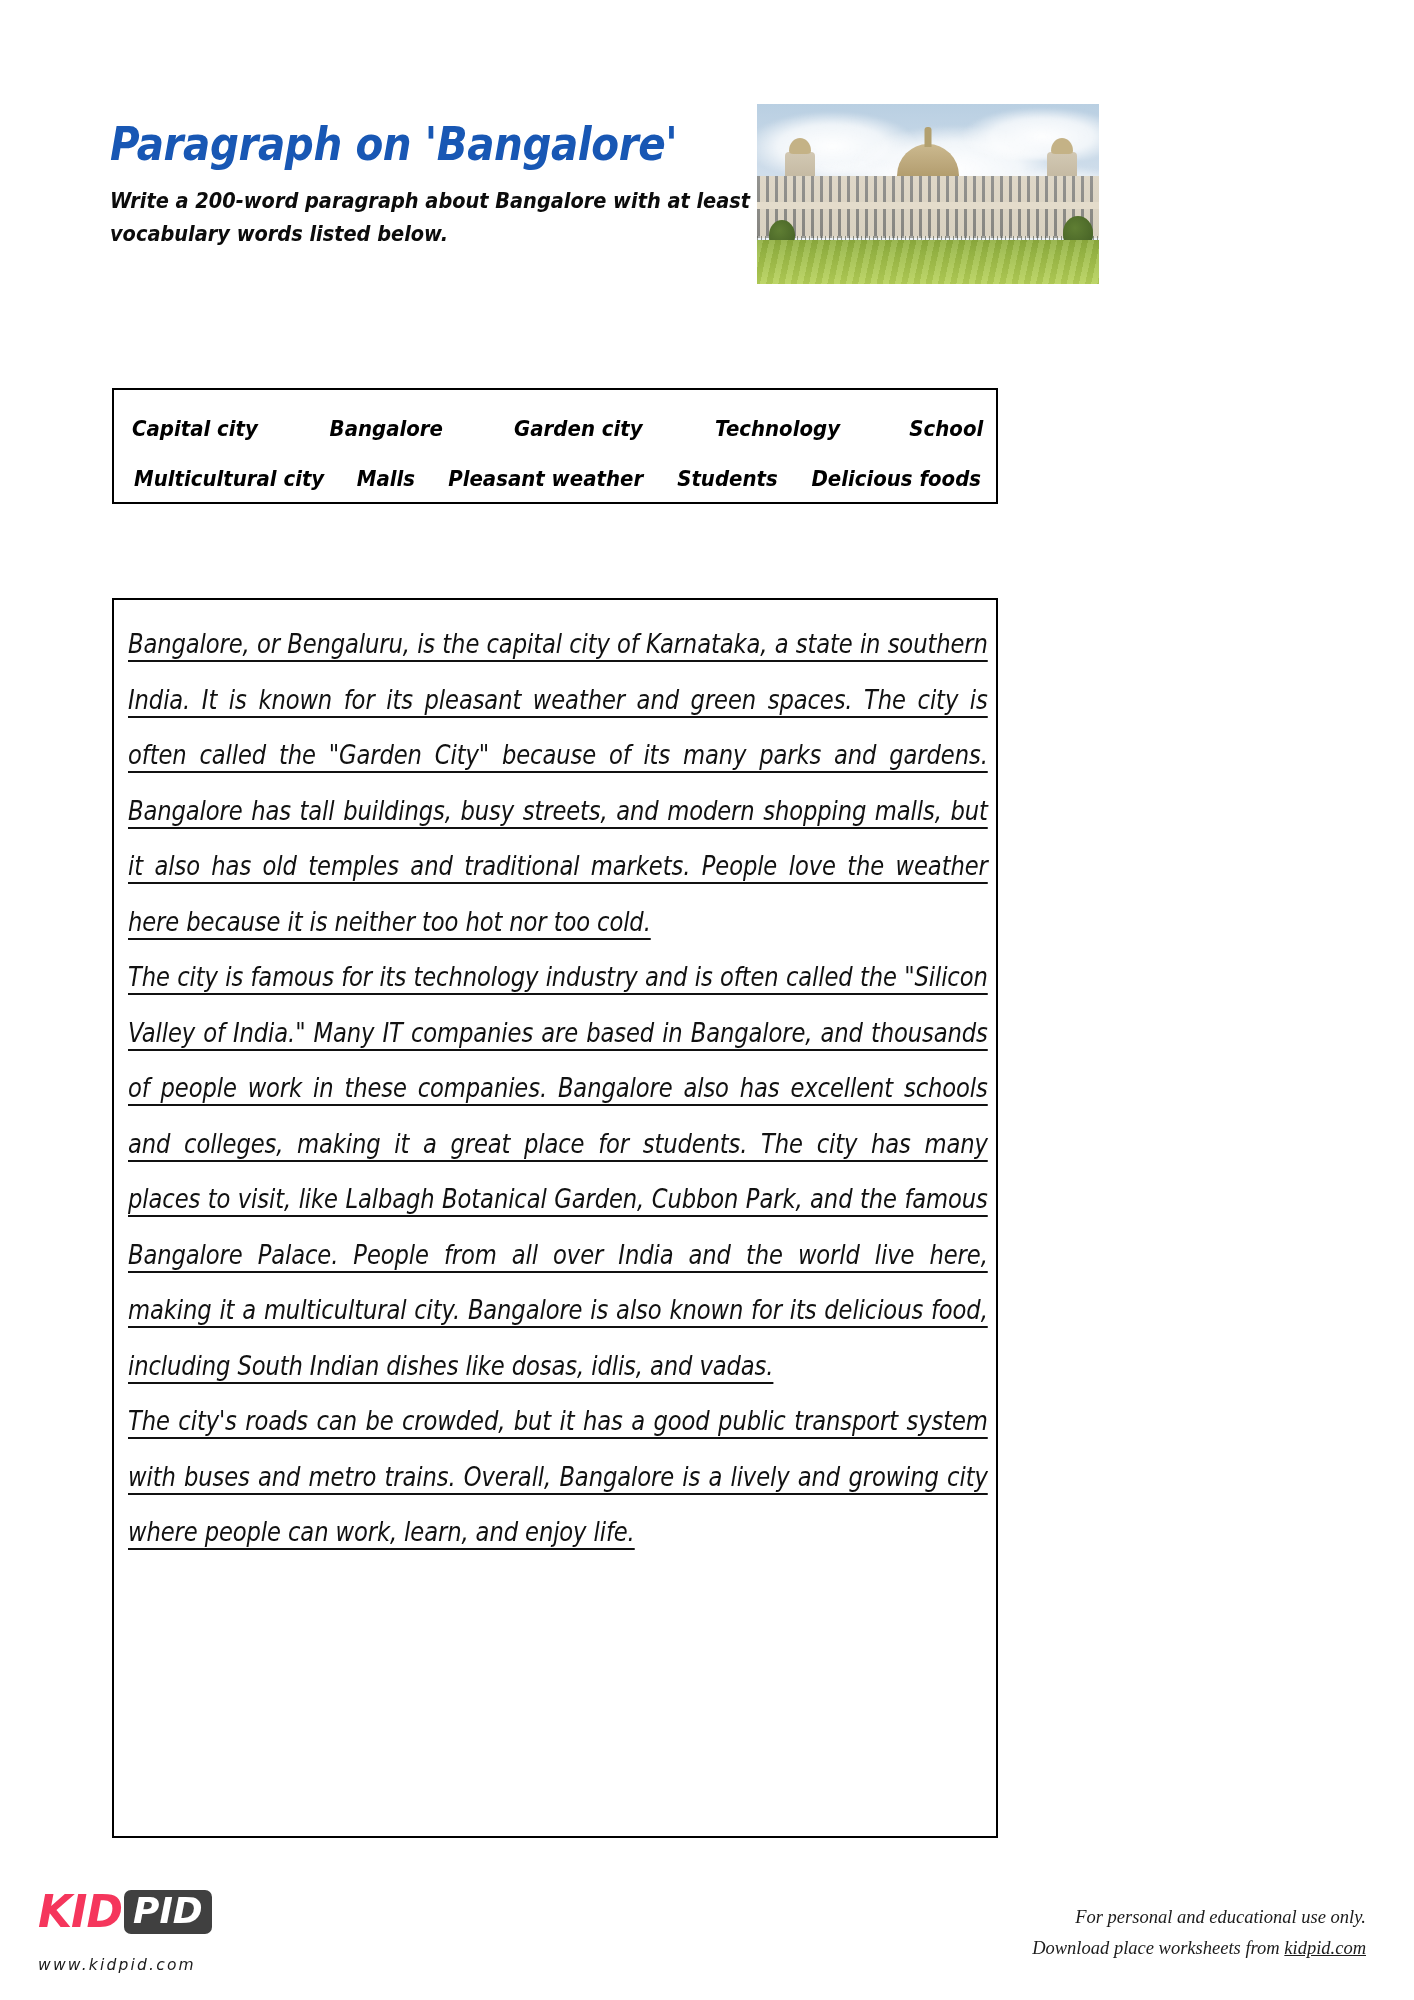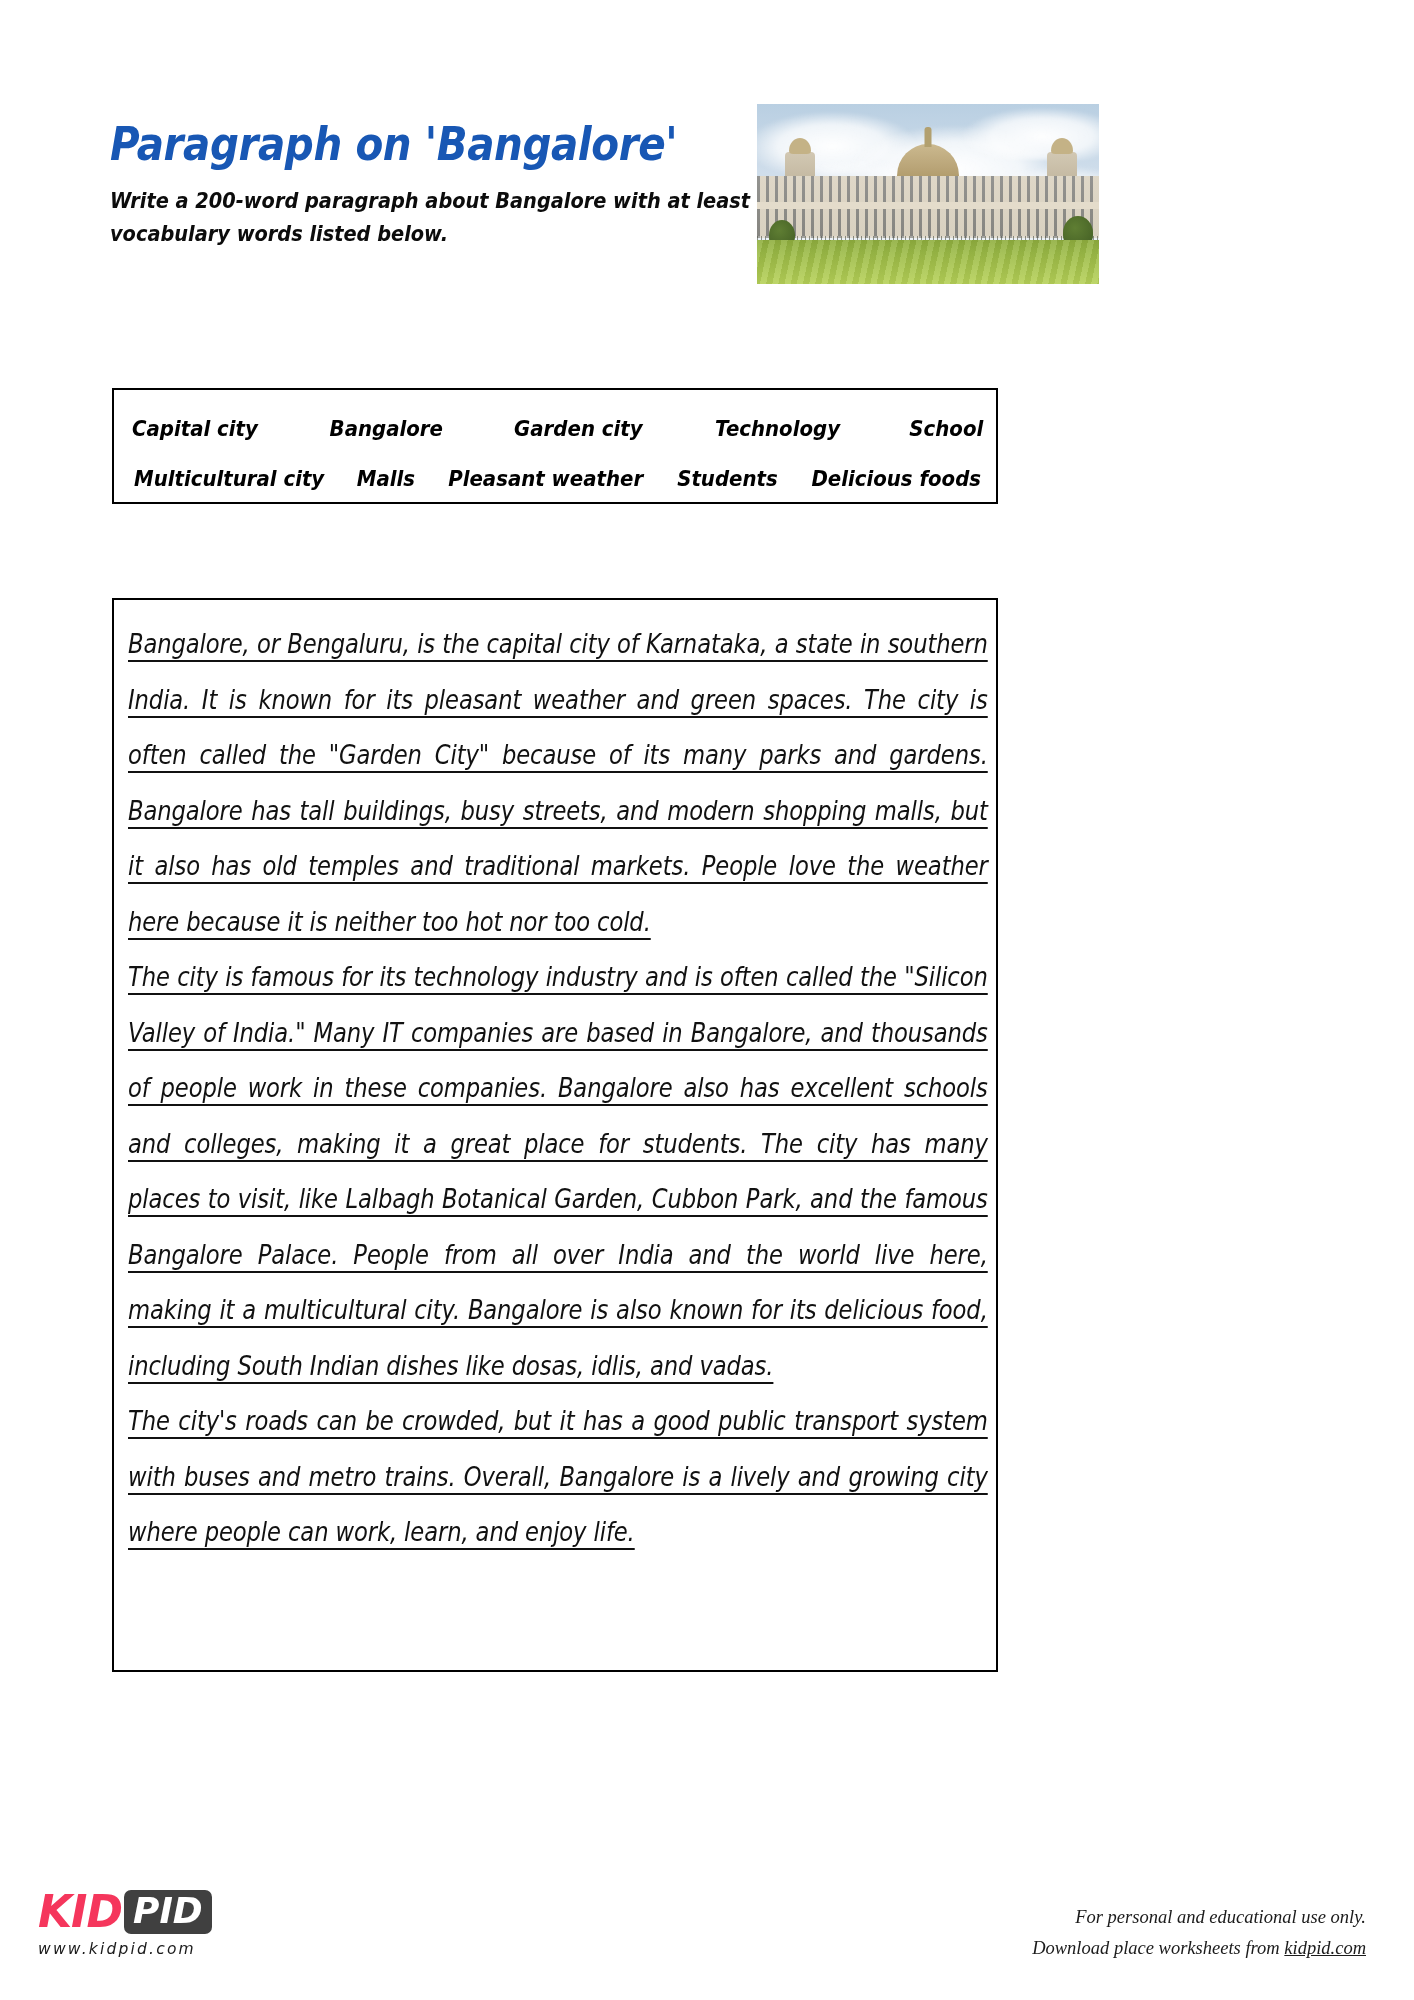--- a/index.html
+++ b/index.html
@@ -190,21 +190,21 @@
     white-space: nowrap;
     transform: scaleX(0.94);
   }
 
   
   .writing-box {
     position: absolute;
     left: 112px;
     top: 598px;
     width: 886px;
-    height: 1074px;
+    height: 1240px;
     border: 2.2px solid #000;
     background: #fff;
     padding: 16px 14px 10px 14px;
     overflow: hidden;
   }
 
   .para {
     font-family: "DejaVu Sans Condensed", "DejaVu Sans", sans-serif;
     font-size: 26.5px;
     line-height: 55.5px;
@@ -248,21 +248,21 @@
     font-size: 36px;
     color: #ffffff;
     background: #404040;
     border-radius: 7px;
     padding: 3px 9px 5px 9px;
     letter-spacing: 0px;
     line-height: 1;
     margin-left: 2px;
   }
   .logo-url {
-    margin-top: 4px;
+    margin-top: 20px;
     font-family: "DejaVu Sans", sans-serif;
     font-size: 15.5px;
     color: #1b1b1b;
     letter-spacing: 2.2px;
   }
 
   .footer-note {
     position: absolute;
     right: 48px;
     top: 1902px;

